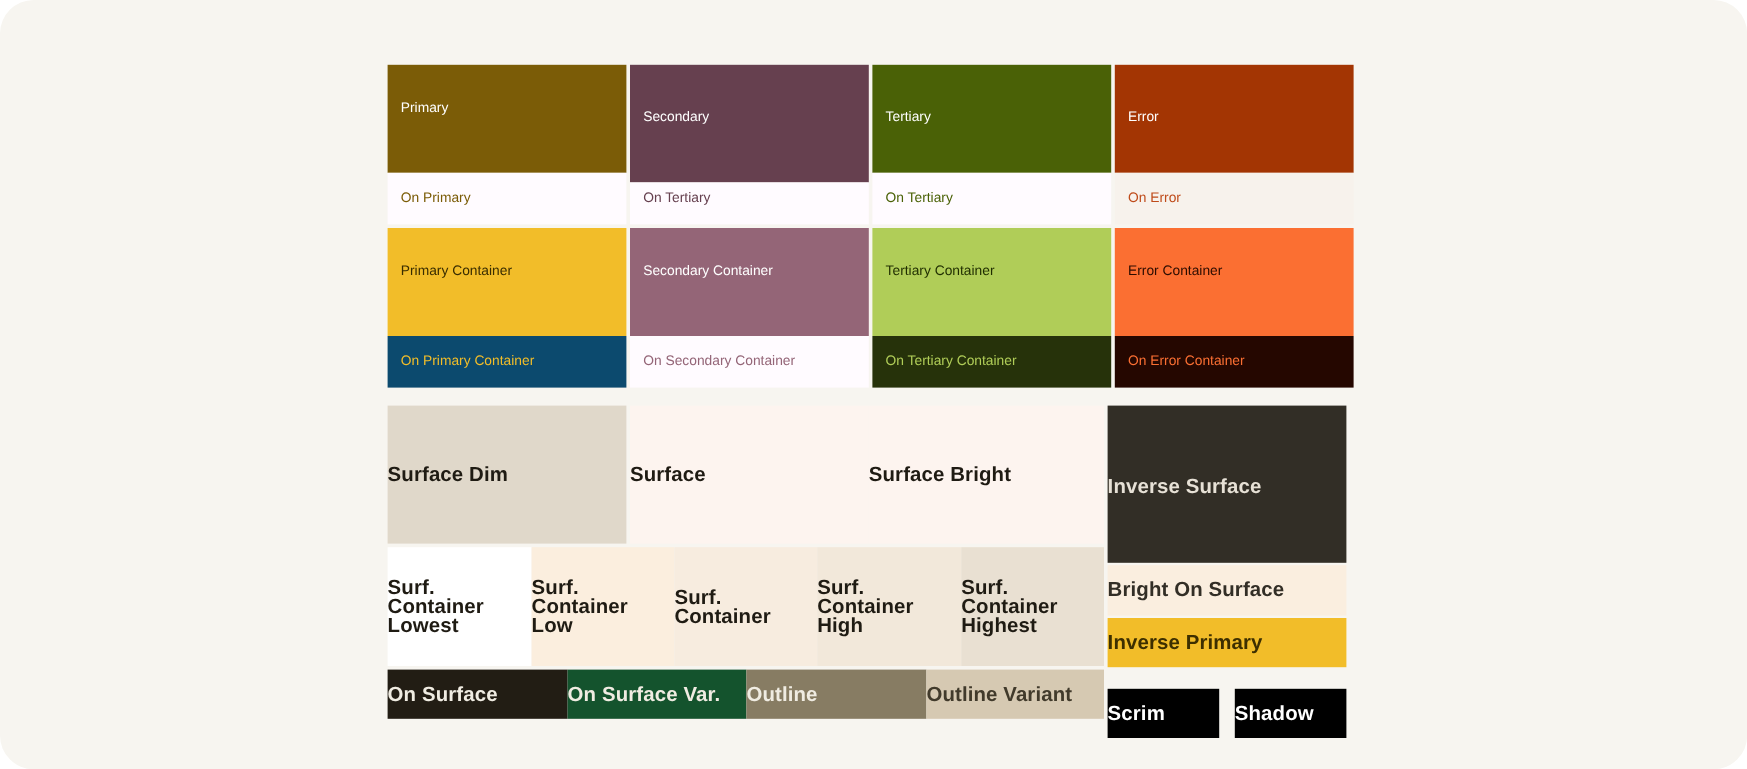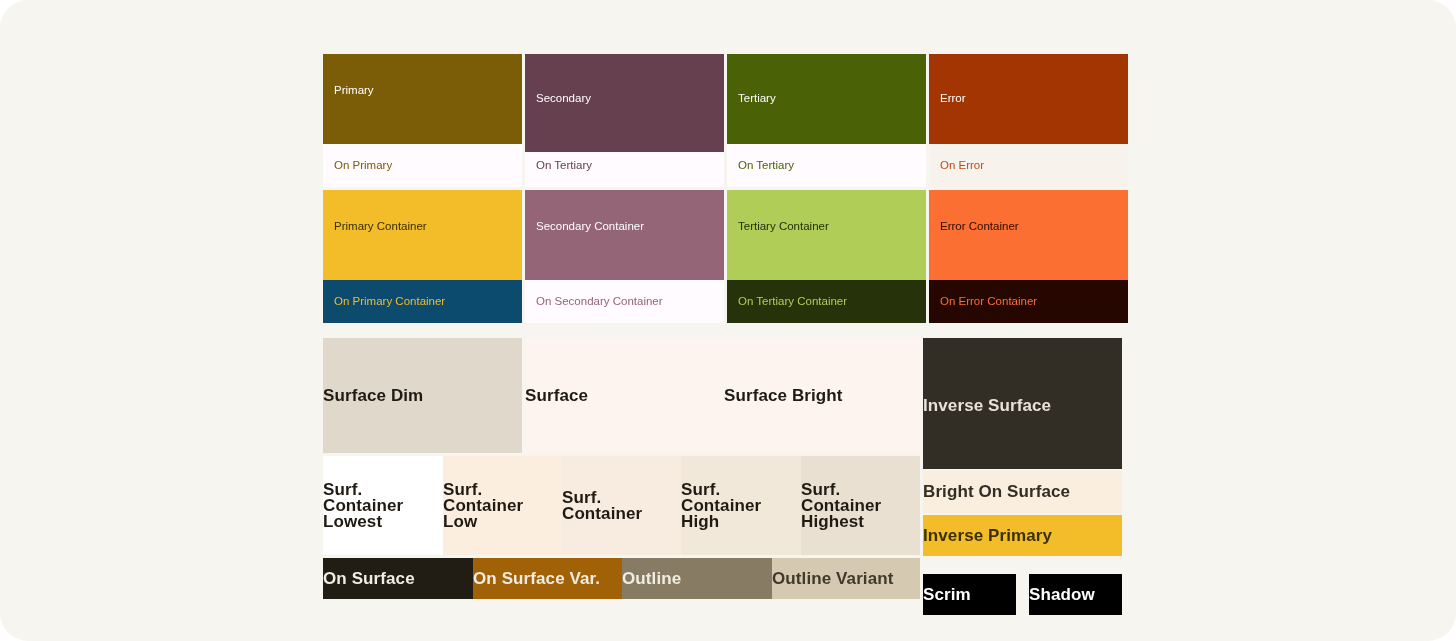--- a/index.html
+++ b/index.html
@@ -189,21 +189,21 @@
           <div class="sw vcen" style="width: 119px; background-color: rgb(233, 224, 210);">
             <span class="lbl" style="color: rgb(31, 27, 19);">Surf. Container
 Highest</span>
           </div>
         </div>
 
         <div class="surf-bot-row">
           <div class="sw vcen" style="width: 150px; background-color: rgb(34, 29, 20);">
             <span class="lbl" style="color: rgb(240, 236, 226);">On Surface</span>
           </div>
-          <div class="sw vcen" style="width: 149px; background-color: #a16207;">
+          <div class="sw vcen" style="width: 149px; background-color: #14532d;">
             <span class="lbl" style="color: rgb(240, 236, 226);">On Surface Var.</span>
           </div>
           <div class="sw vcen" style="width: 150px; background-color: rgb(135, 124, 99);">
             <span class="lbl" style="color: rgb(240, 236, 226);">Outline</span>
           </div>
           <div class="sw vcen" style="width: 148px; background-color: rgb(214, 201, 178);">
             <span class="lbl" style="color: rgb(65, 58, 43);">Outline Variant</span>
           </div>
         </div>
       </div>

